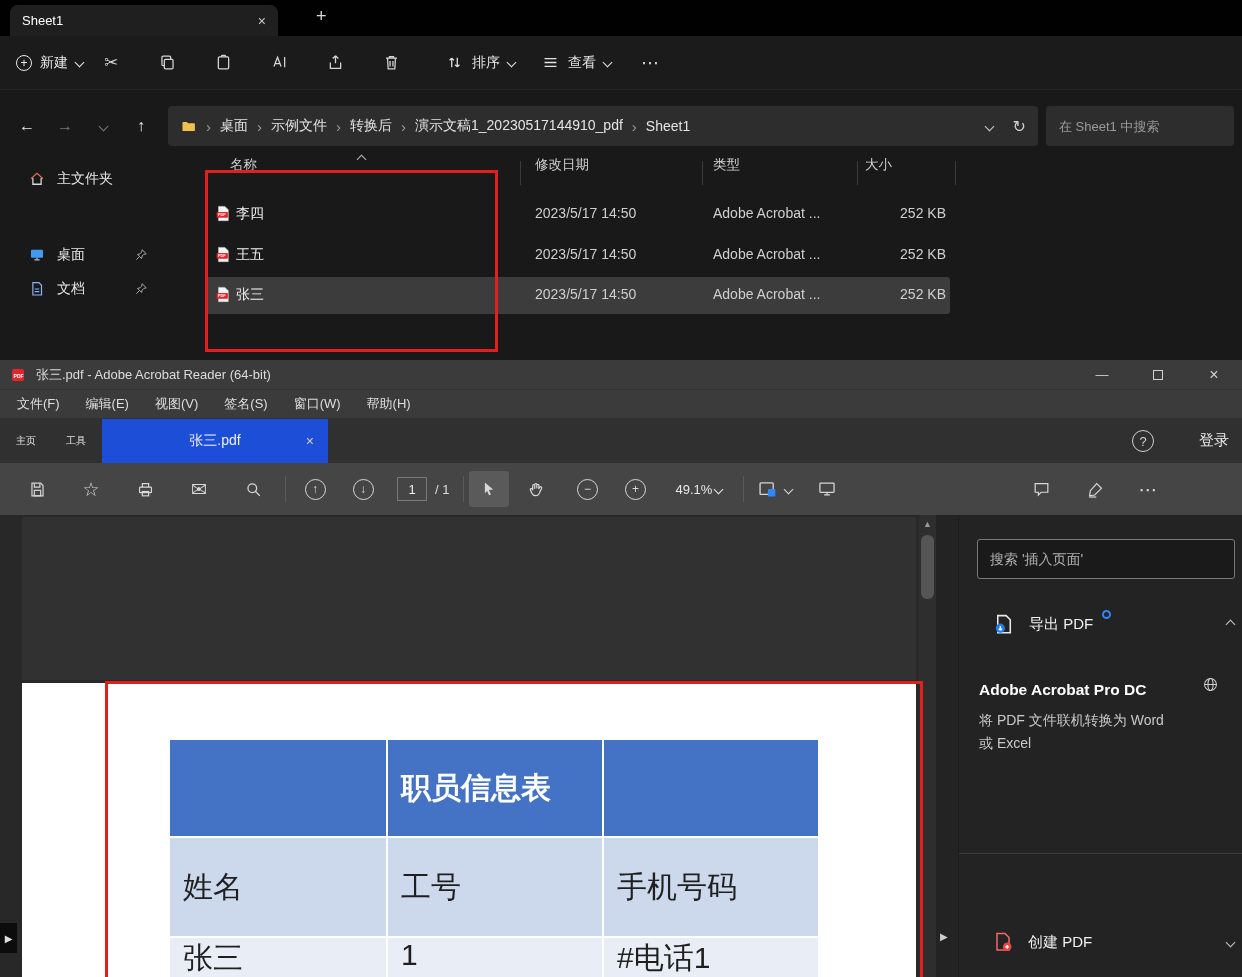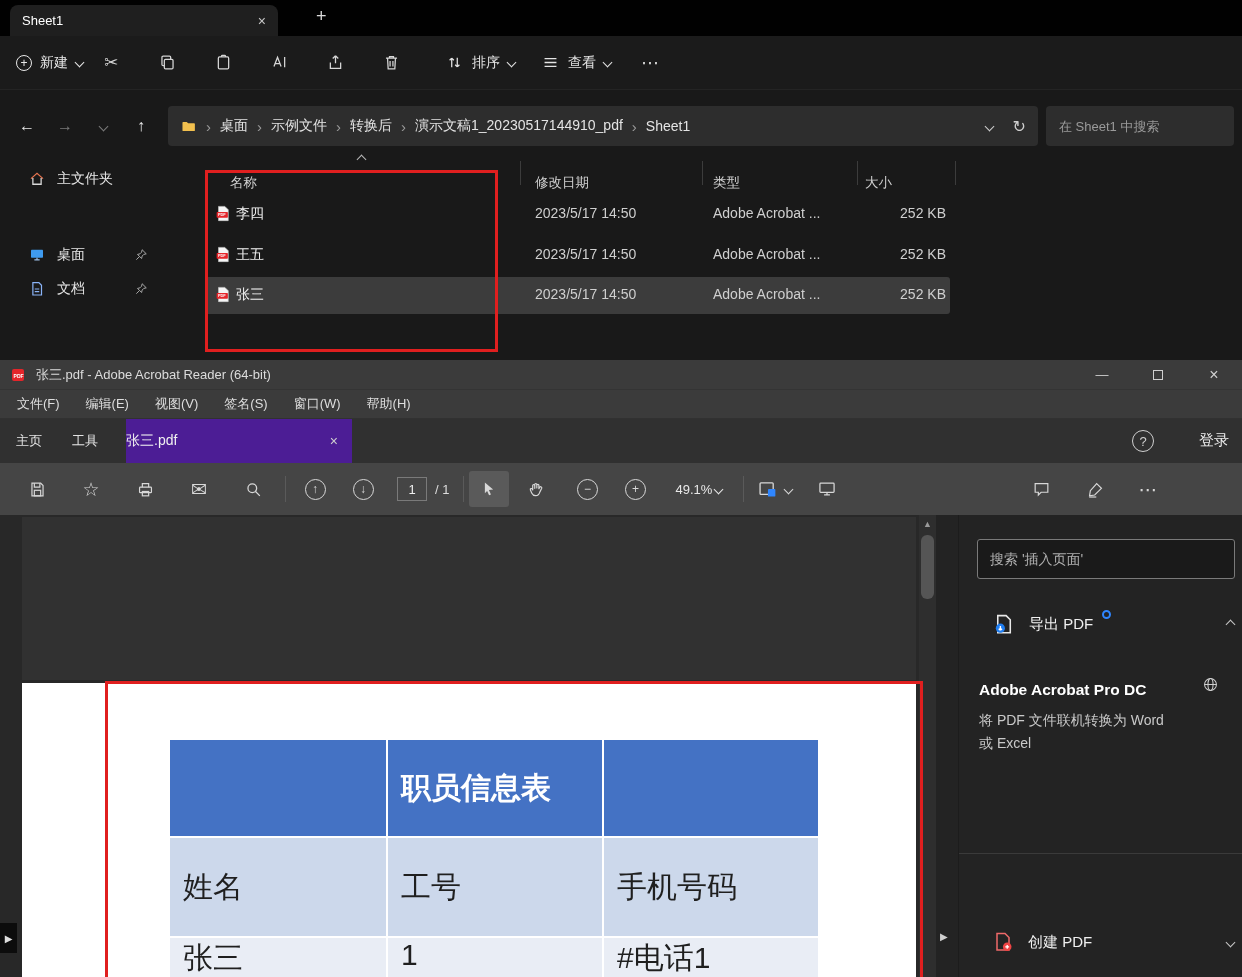--- a/index.html
+++ b/index.html
@@ -39,21 +39,21 @@
   .ex-search { width:188px; height:40px; background:#2d2d2d; border:none; border-radius:4px;
     color:#cfcfcf; font-size:13px; padding:0 13px; font-family:inherit; }
   .ex-search::placeholder { color:#9a9a9a; }
   .ex-body { position:absolute; top:150px; left:0; right:0; bottom:0; display:flex; }
   .ex-sidebar { width:162px; padding-top:12px; }
   .sb-item { height:34px; display:flex; align-items:center; gap:11px; padding-left:28px; font-size:14px; color:#e6e6e6; }
   .sb-item .pin { margin-left:auto; margin-right:14px; color:#a8a8a8; }
   .sb-gap { height:42px; }
   .ex-list { flex:1; position:relative; }
   .lh { position:relative; height:44px; font-size:13.5px; color:#cfcfcf; }
-  .lh .h { position:absolute; top:24px;text-align:right; }
+  .lh .h { position:absolute; top:6px;text-align:right; }
   .lh .vsep { position:absolute; top:11px; width:1px; height:24px; background:#3c3c3c; }
   .sort-caret { position:absolute; left:196px; top:6px; color:#b8b8b8; }
   .lrow { position:relative; height:40.5px; font-size:14px; }
   .lrow .cell { position:absolute; top:11px; z-index:1; }
   .fic { left:52px; top:10px !important; }
   .fname { left:74px; color:#f0f0f0; }
   .fdate { left:373px; color:#cfcfcf; }
   .ftype { left:551px; color:#cfcfcf; }
   .fsize { left:641px; width:143px; text-align:right; color:#cfcfcf; }
   .selbar { position:absolute; left:43px; top:2px; width:745px; height:37px; background:#3c3c3c; border-radius:3px; z-index:0; }
@@ -64,24 +64,24 @@
   #acrobat { position:absolute; top:360px; left:0; width:1242px; height:617px; background:#2b2b2b; }
   .ac-titlebar { height:30px; background:#3b3b3b; display:flex; align-items:center; padding-left:10px; gap:10px;
     font-size:13px; color:#dcdcdc; border-bottom:1px solid #343434; }
   .wctrls { margin-left:auto; display:flex; }
   .wctrl { width:56px; height:30px; display:grid; place-items:center; color:#d0d0d0; font-size:13px; }
   .maxbox { width:10px; height:10px; border:1.3px solid #d0d0d0; }
   .ac-menubar { height:29px; background:#3b3b3b; display:flex; align-items:center; padding-left:4px;
     border-bottom:1px solid #313131; }
   .menu-item { padding:0 13px; font-size:13px; color:#dedede; }
   .ac-tabbar { position:relative; height:44px; background:#303030; display:flex; align-items:center; }
-  .nav-tab { margin-left:30px; font-size:13px; color:#e3e3e3; }
+  .nav-tab { margin-left:30px; font-size:10px; color:#e3e3e3; }
   .nav-tab:first-of-type { margin-left:16px; }
-  .doc-tab { margin-left:28px; width:226px; height:44px; background:#4c1d95; position:relative;
-    display:flex; align-items:center; font-size:14px; color:#f0f0f0; }
+  .doc-tab { margin-left:16px; width:226px; height:44px; background:#1d4ed8; position:relative;
+    display:flex; align-items:center; justify-content:center; font-size:14px; color:#f0f0f0; }
   .doc-tab-close { position:absolute; right:14px; color:#cfcfcf; font-size:14px; }
   .help-circ { position:absolute; right:88px; top:11px; width:22px; height:22px; border:1.6px solid #cfcfcf;
     border-radius:50%; display:grid; place-items:center; font-size:13px; color:#cfcfcf; }
   .signin { position:absolute; right:13px; top:12px; font-size:15px; color:#efefef; }
   .ac-toolbar { height:52px; background:#454545; display:flex; align-items:center; padding:0 10px; color:#d8d8d8; }
   .tbi { width:54px; height:36px; display:grid; place-items:center; }
   .tbi.narrow { width:48px; }
   .tbi.active { background:#5a5a5a; border-radius:3px; width:40px; }
   .tsep { width:1px; height:26px; background:#5a5a5a; margin:0 5px; }
   .glyph20 { font-size:19px; }

